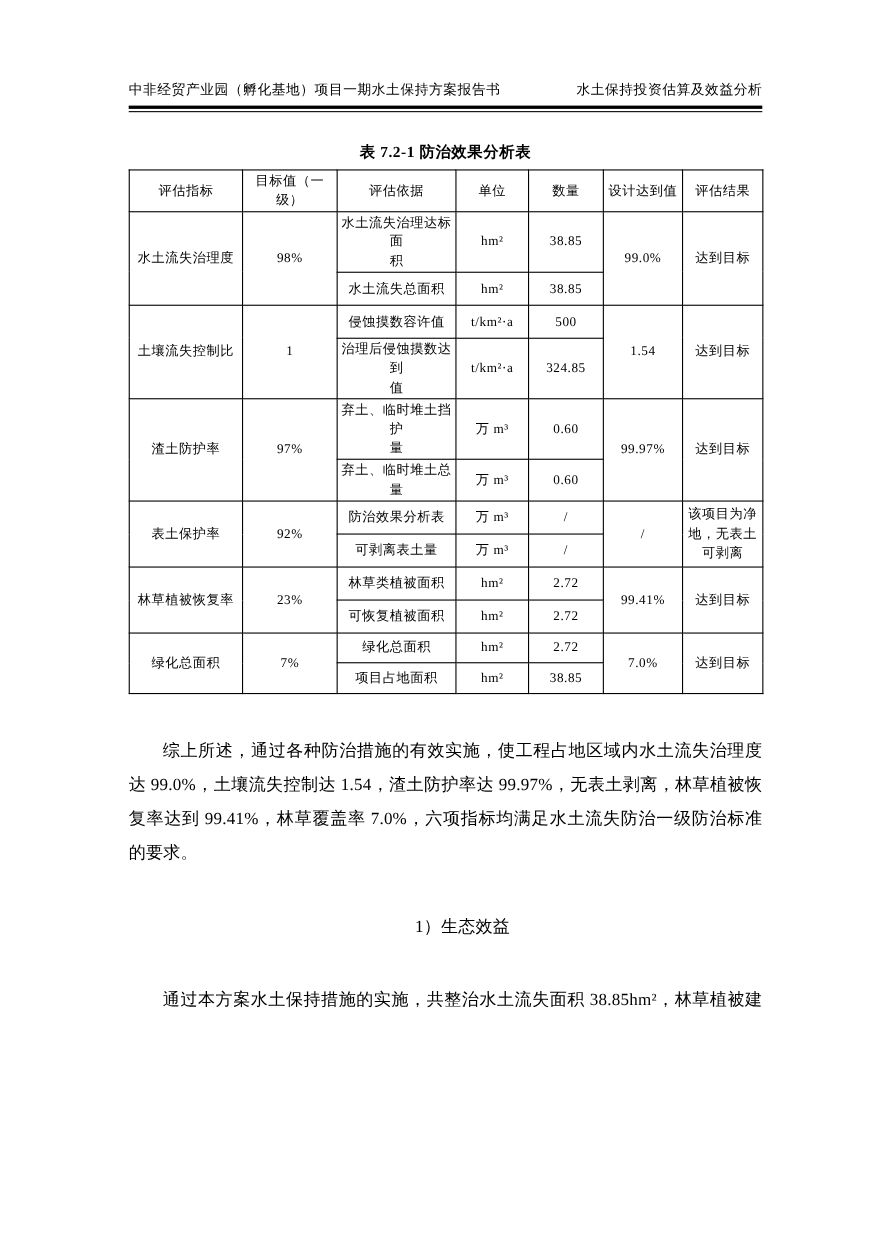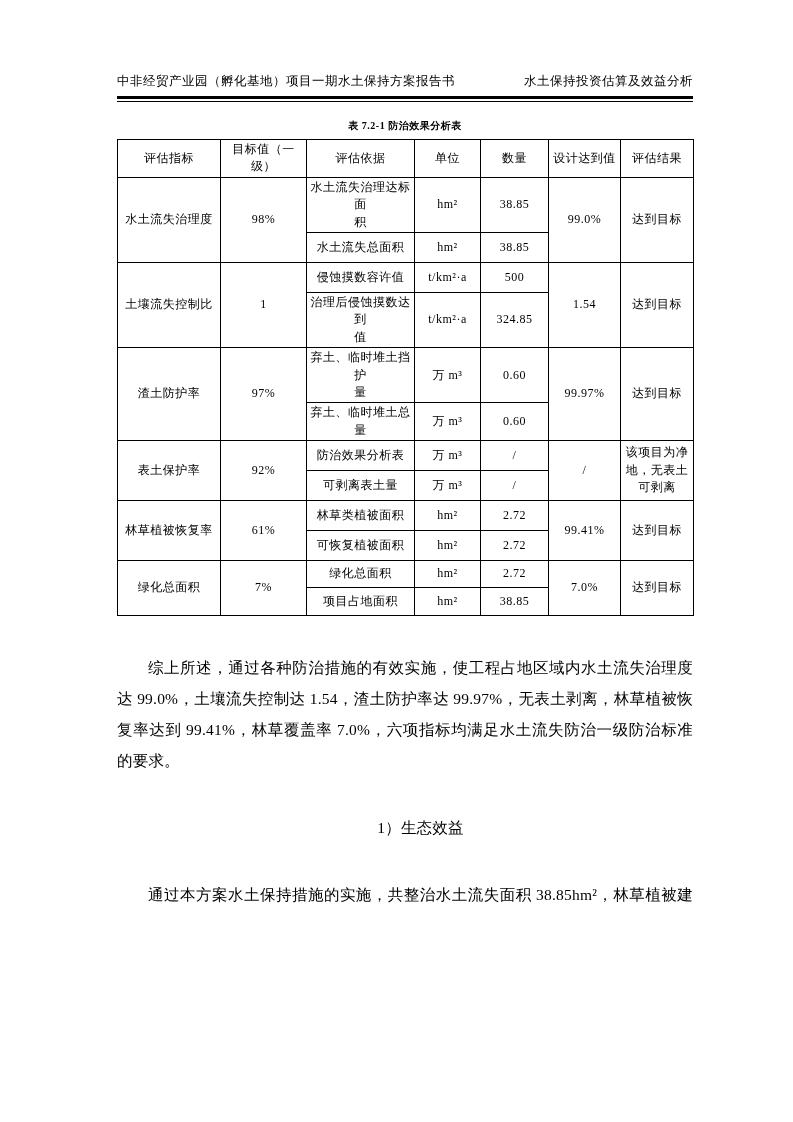--- a/index.html
+++ b/index.html
@@ -33,22 +33,22 @@
   .header-rule, .footer-rule {
     border-top: 3px solid #000;
     border-bottom: 1px solid #000;
     height: 6px;
     margin-top: 6px;
   }
   
   .table-title {
     text-align: center;
     font-weight: bold;
-    font-size: 10px;
-    margin-top: 17px;
+    font-size: 14px;
+    margin-top: 28px;
     margin-bottom: 6px;
     letter-spacing: 0.5px;
   }
   table.report {
     border-collapse: collapse;
     width: 576px;
     table-layout: fixed;
     padding-left: 30px;
   }
   table.report th, table.report td {
@@ -199,21 +199,21 @@
 可剥离</td>
         </tr>
         <tr style="height:30px;">
           <td class="prewrap">可剥离表土量</td>
           <td>万 m³</td>
           <td>/</td>
         </tr>
 
         <tr style="height:30px;">
           <td rowspan="2">林草植被恢复率</td>
-          <td rowspan="2">61%</td>
+          <td rowspan="2">23%</td>
           <td class="prewrap">林草类植被面积</td>
           <td>hm²</td>
           <td>2.72</td>
           <td rowspan="2">99.41%</td>
           <td rowspan="2">达到目标</td>
         </tr>
         <tr style="height:30px;">
           <td class="prewrap">可恢复植被面积</td>
           <td>hm²</td>
           <td>2.72</td>

